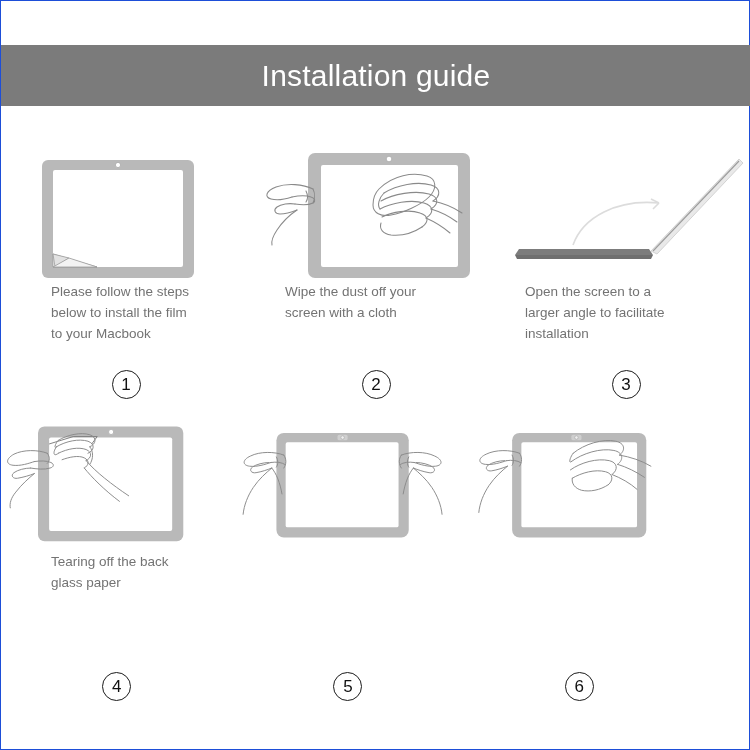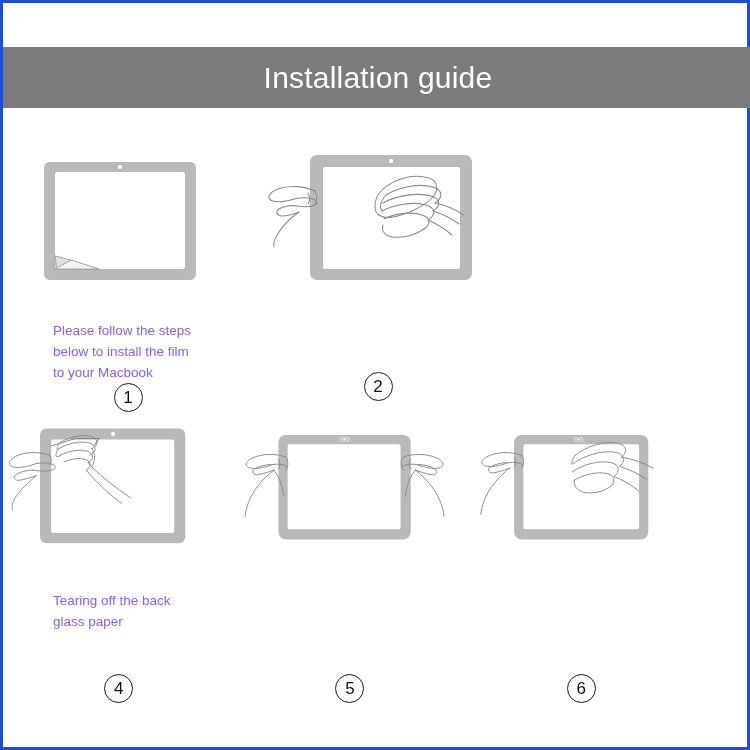--- a/index.html
+++ b/index.html
@@ -12,21 +12,21 @@
     height: 750px;
     font-family: "Liberation Sans", sans-serif;
     -webkit-font-smoothing: antialiased;
     overflow: hidden;
   }
   #page {
     position: relative;
     width: 750px;
     height: 750px;
     box-sizing: border-box;
-    border: 3px solid #1d4ed8;
+    border: 1px solid #1d4ed8;
     background: #ffffff;
   }
 
   
   .header-band {
     position: absolute;
     left: 0;
     top: 44px;
     width: 750px;
     height: 61px;
@@ -69,24 +69,23 @@
   .art svg {
     display: block;
     width: 100%;
     height: 100%;
     overflow: visible;
   }
 
   .caption {
     font-size: 13.5px;
     line-height: 21px;
-    color: #8b5cf6;
+    color: #737373;
     padding: 0 14px 0 0;
     white-space: pre-line;
-    margin-top: 37px;
   }
   .step-1 .caption, .step-4 .caption { margin-left: 50px; }
   .step-2 .caption, .step-5 .caption { margin-left: 34px; }
   .step-3 .caption, .step-6 .caption { margin-left: 24px; }
 
   .badge-wrap {
     display: flex;
     justify-content: center;
     margin-top: auto;
   }
@@ -175,25 +174,52 @@
                 <path d="M131 76 C141 71 158 68 169 72 C178 75 178 81 171 86"></path>
                 <path d="M182 60 C192 62 202 66 211 72"></path>
                 <path d="M180 68 C190 71 198 75 206 81"></path>
                 <path d="M175 77 C184 81 192 86 199 92"></path>
                 <path d="M171 86 C162 92 150 95 140 94 C132 93 128 88 130 82"></path>
                 <path d="M133 52 C128 57 126 64 129 68"></path>
               </g>
             </g>
           </svg>
         </div>
+        <div class="caption">Wipe the dust off your
+screen with a cloth</div>
         <div class="badge-wrap">
           <div class="badge">2</div>
         </div>
       </div>
 
+      <div class="step step-3">
+        <div class="art">
+          <svg viewBox="0 0 250 140" preserveAspectRatio="xMidYMid meet">
+            <g>
+
+              <path d="M18 108 L148 108 L152 114 L14 114 Z" fill="#7c7c7c"></path>
+              <path d="M14 114 L152 114 L150 118 L16 118 Z" fill="#6f6f6f"></path>
+
+              <path d="M150 110 L238 18 L242 22 L156 113 Z" fill="#e9e9e9" stroke="#cfcfcf" stroke-width="0.9"></path>
+              <path d="M152 110 L238 20" fill="none" stroke="#9c9c9c" stroke-width="1.1"></path>
+
+              <g fill="none" stroke="#dcdcdc" stroke-width="1.6">
+                <path d="M72 104 C82 76 116 58 158 62"></path>
+              </g>
+              <path d="M158 62 L150 58 M158 62 L152 68" fill="none" stroke="#dcdcdc" stroke-width="1.6"></path>
+            </g>
+          </svg>
+        </div>
+        <div class="caption">Open the screen to a
+larger angle to facilitate
+installation</div>
+        <div class="badge-wrap">
+          <div class="badge">3</div>
+        </div>
+      </div>
     </div>
 
     <div class="row-2" style="display:flex;width:694px;align-items:center;">
 
       <div class="step step-4">
         <div class="art">
           <svg viewBox="0 0 250 140" preserveAspectRatio="xMidYMid meet">
             <g>
               <rect x="40" y="11" width="157" height="124" rx="7" ry="7" fill="#b9b9b9"></rect>
               <rect x="52" y="23" width="133" height="101" rx="2" ry="2" fill="#ffffff"></rect>

